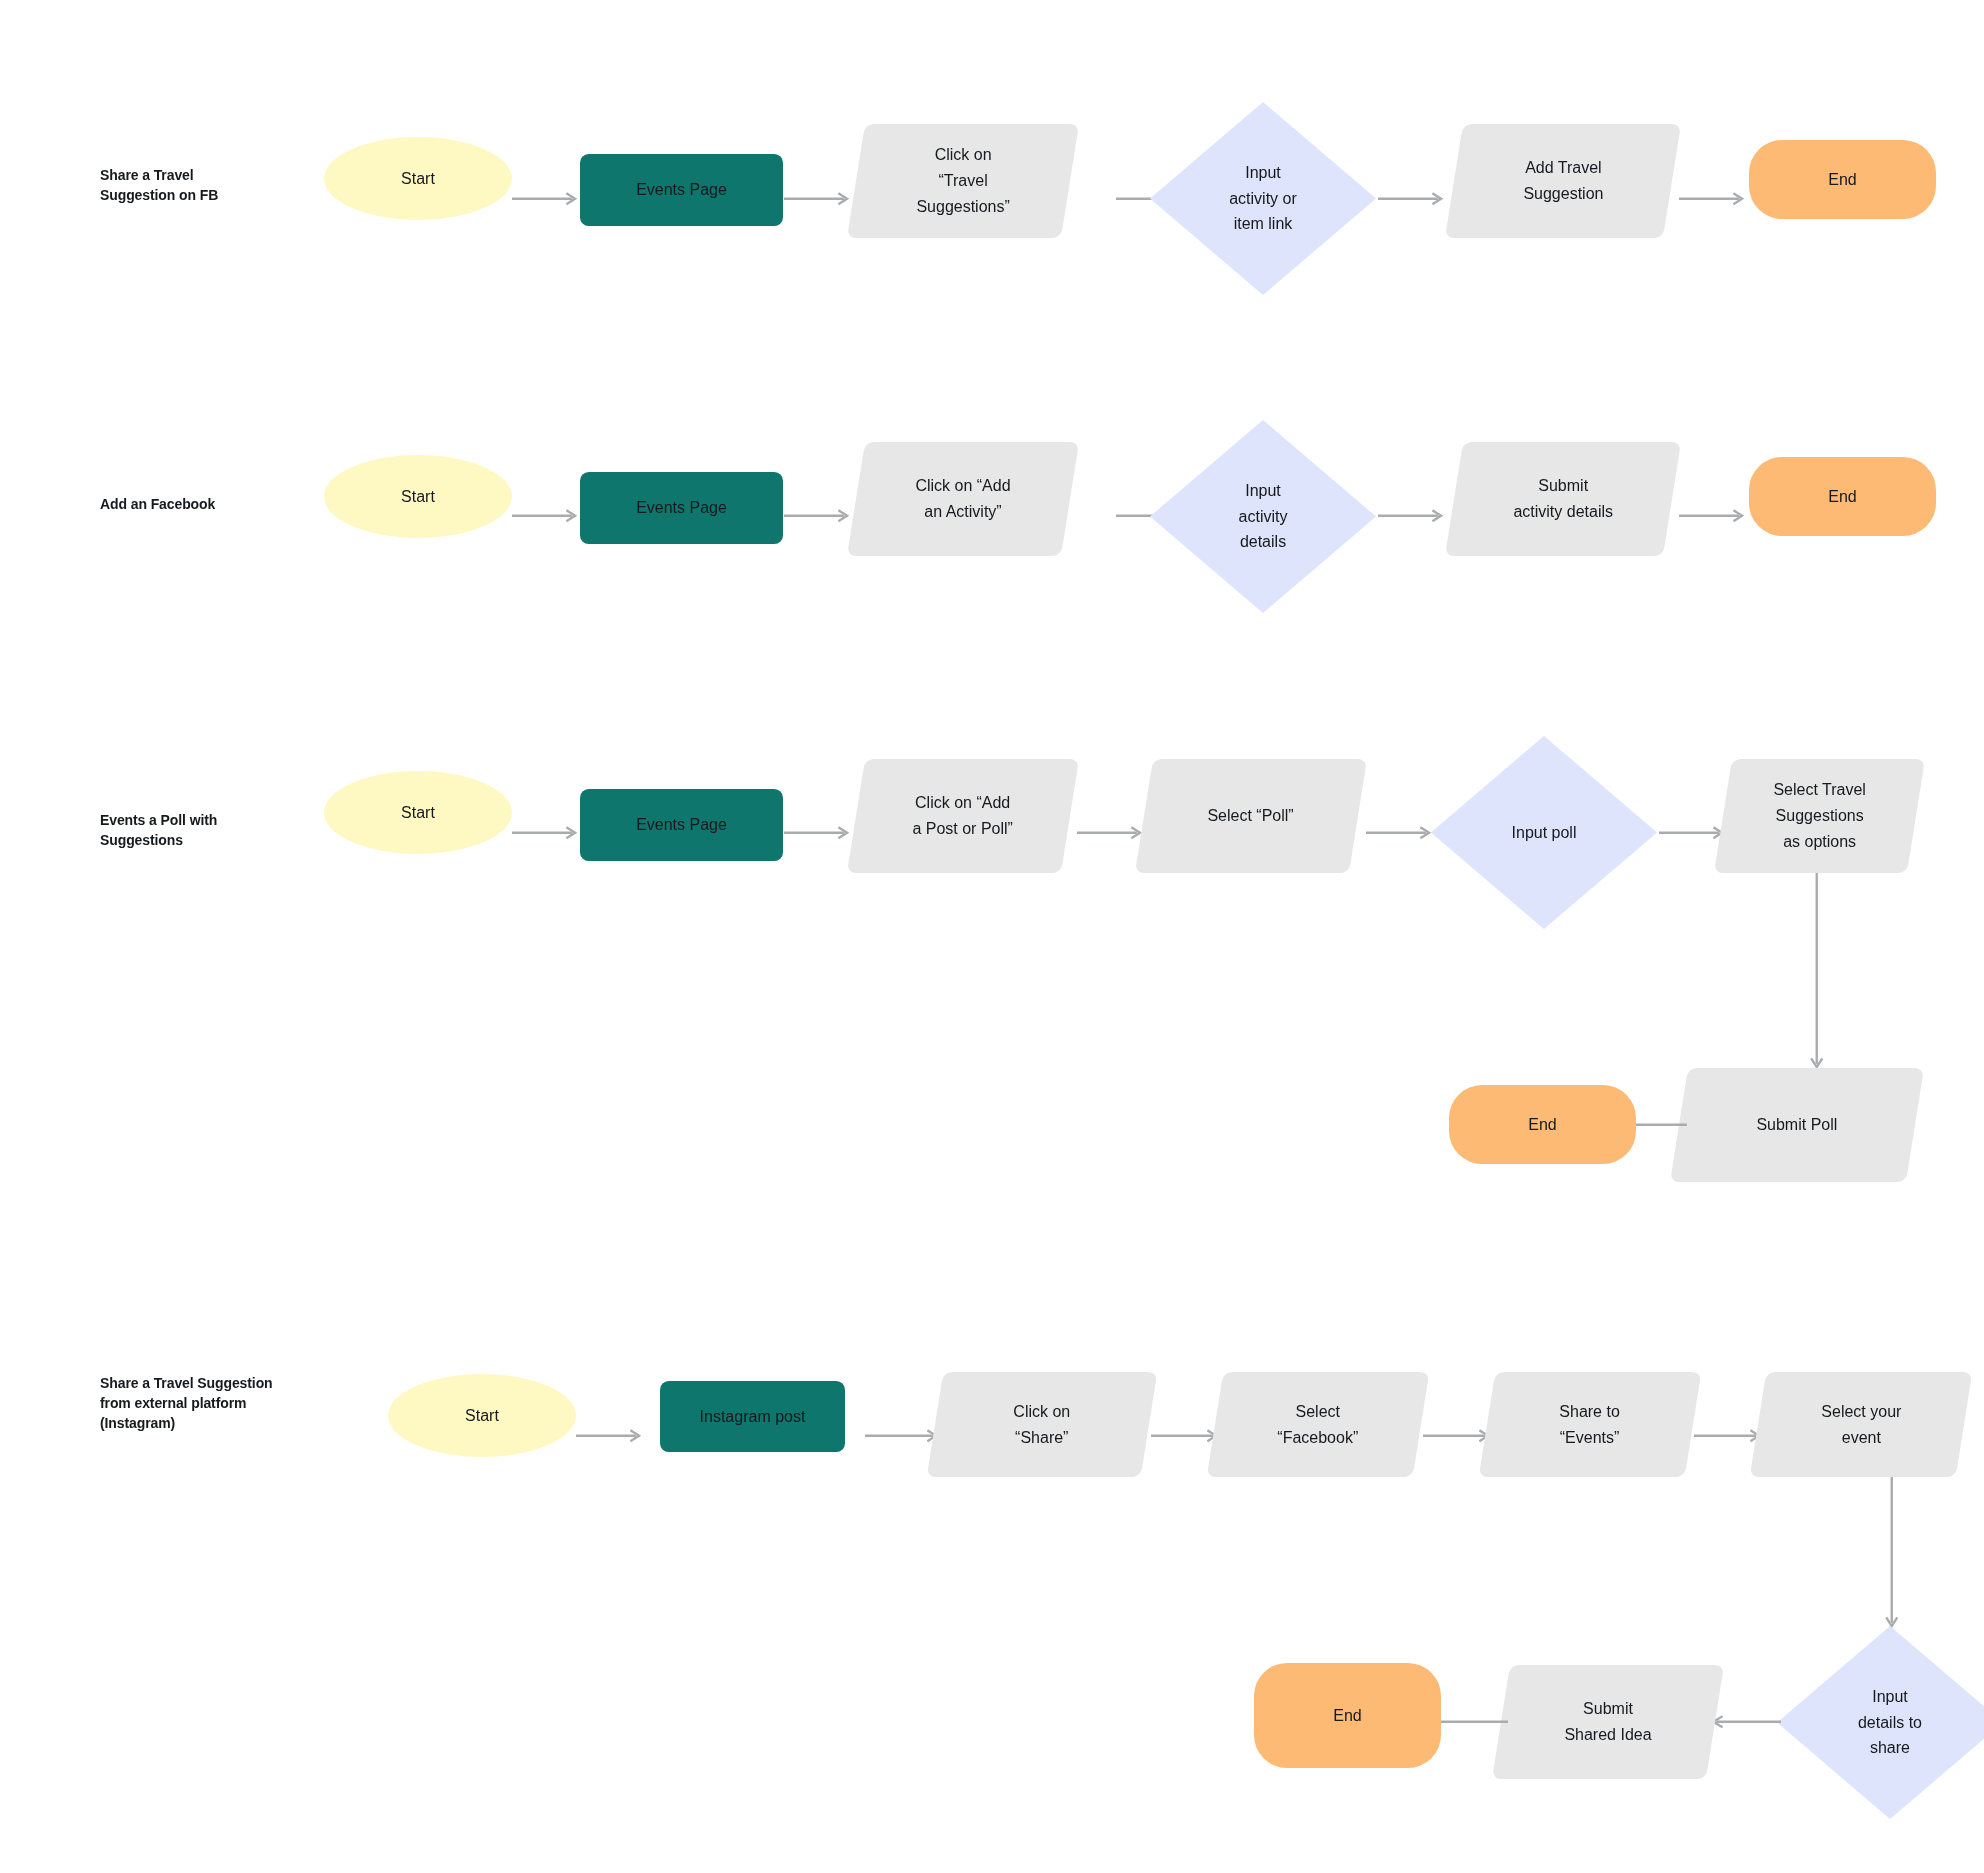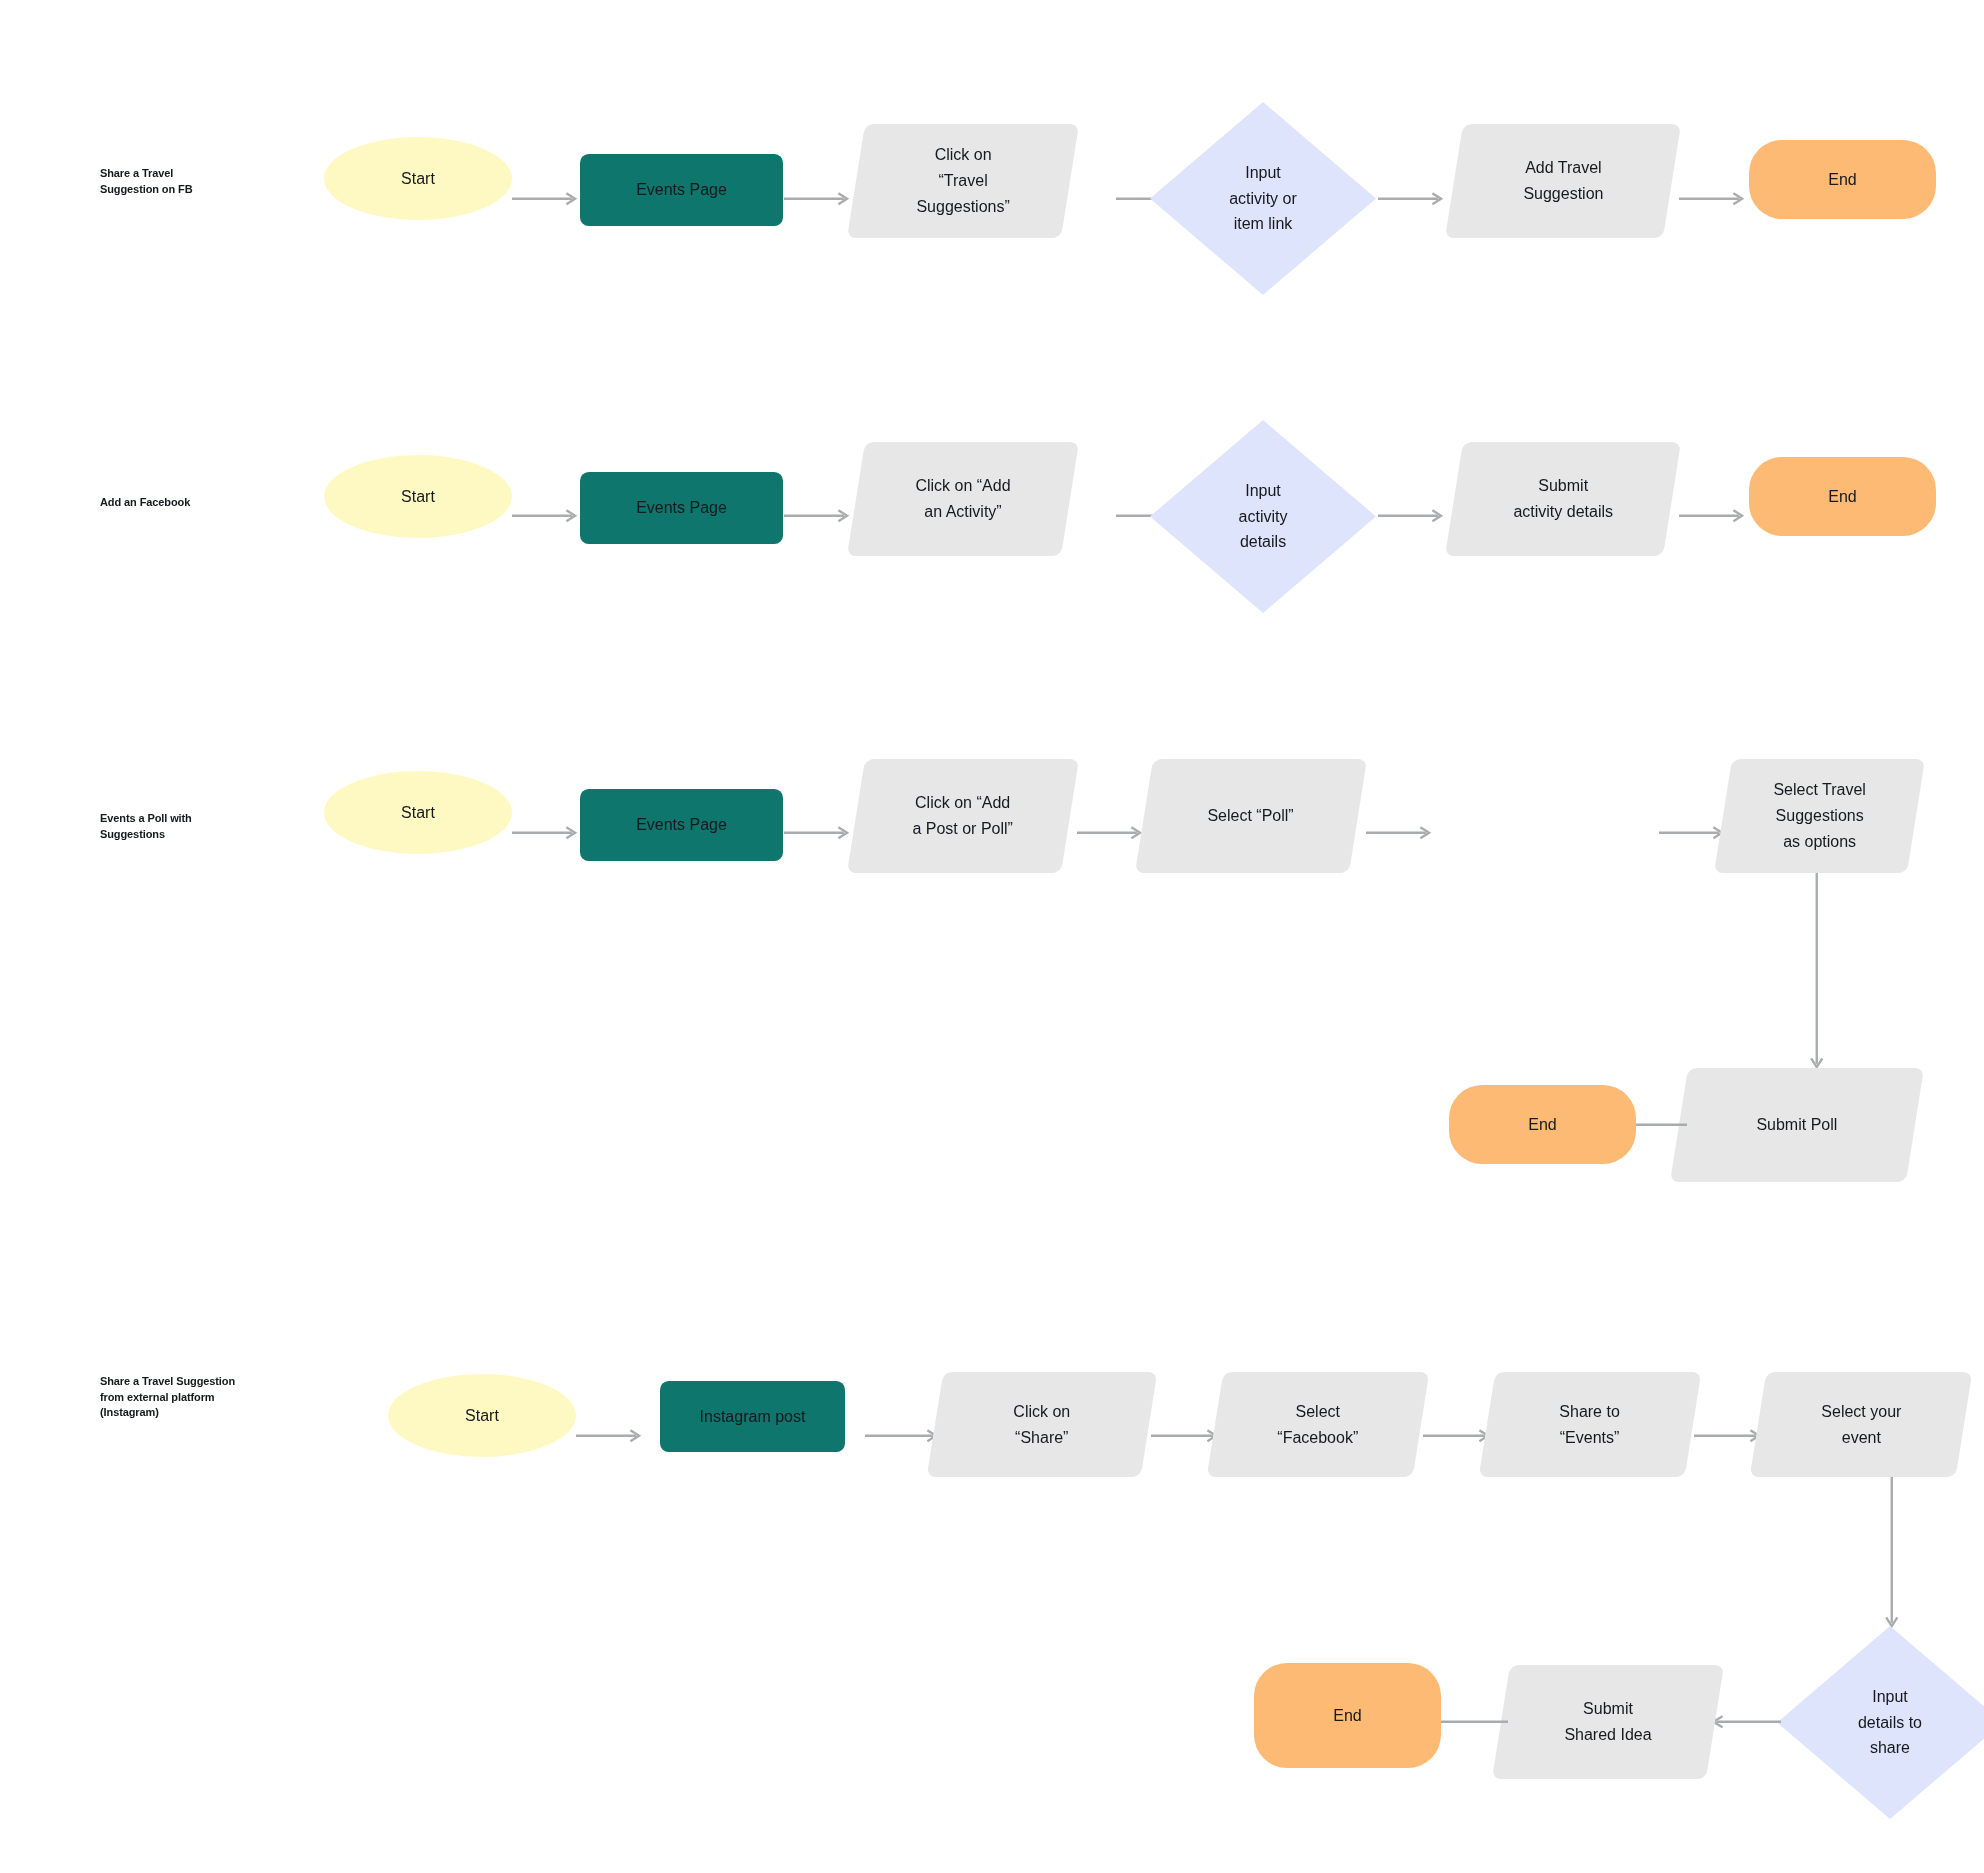--- a/index.html
+++ b/index.html
@@ -17,21 +17,21 @@
     width: 2098px;
     height: 1874px;
     background: #ffffff;
     overflow: hidden;
   }
 
   
   .flow-title {
     position: absolute;
     font-weight: bold;
-    font-size: 11px;
+    font-size: 14px;
     line-height: 1.42;
     color: #16191d;
     letter-spacing: -0.1px;
     white-space: pre-line;
   }
 
   
   .node {
     position: absolute;
     display: flex;
@@ -282,20 +282,24 @@
     <span class="node-label">Select “Poll”</span>
   </div>
 
   <div class="conn" style="left:1366px; top:824px; width:67px; height:17.5px;">
     <svg width="67" height="17.5" viewBox="0 0 170 44">
       <line x1="0" y1="22" x2="152" y2="22"></line>
       <polyline points="138,8 160,22 138,36"></polyline>
     </svg>
   </div>
 
+  <div class="node decision" style="left:1431px; top:736px; width:226px; height:193px;">
+    <span class="diamond-shape"></span>
+    <span class="node-label">Input poll</span>
+  </div>
 
   <div class="conn" style="left:1659px; top:824px; width:67px; height:17.5px;">
     <svg width="67" height="17.5" viewBox="0 0 170 44">
       <line x1="0" y1="22" x2="152" y2="22"></line>
       <polyline points="138,8 160,22 138,36"></polyline>
     </svg>
   </div>
 
   <div class="node action" style="left:1723px; top:759px; width:193px; height:114px;">
     <span class="node-label">Select Travel

